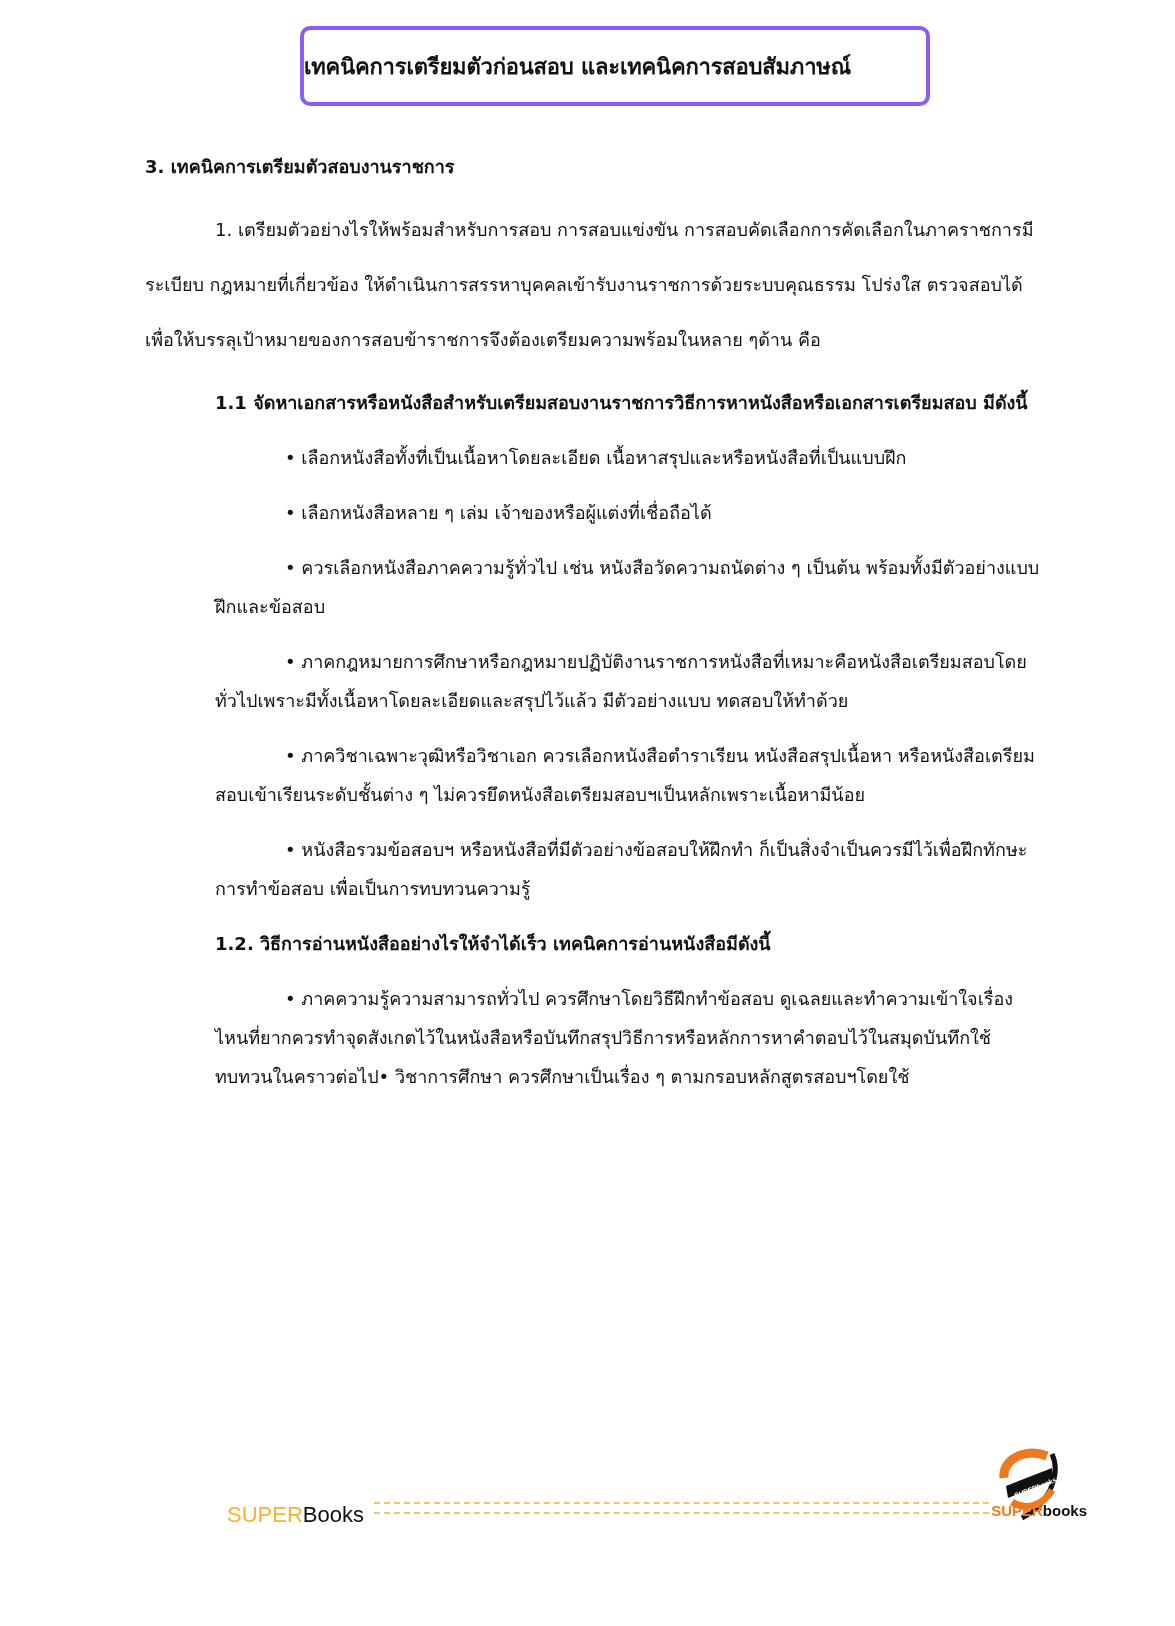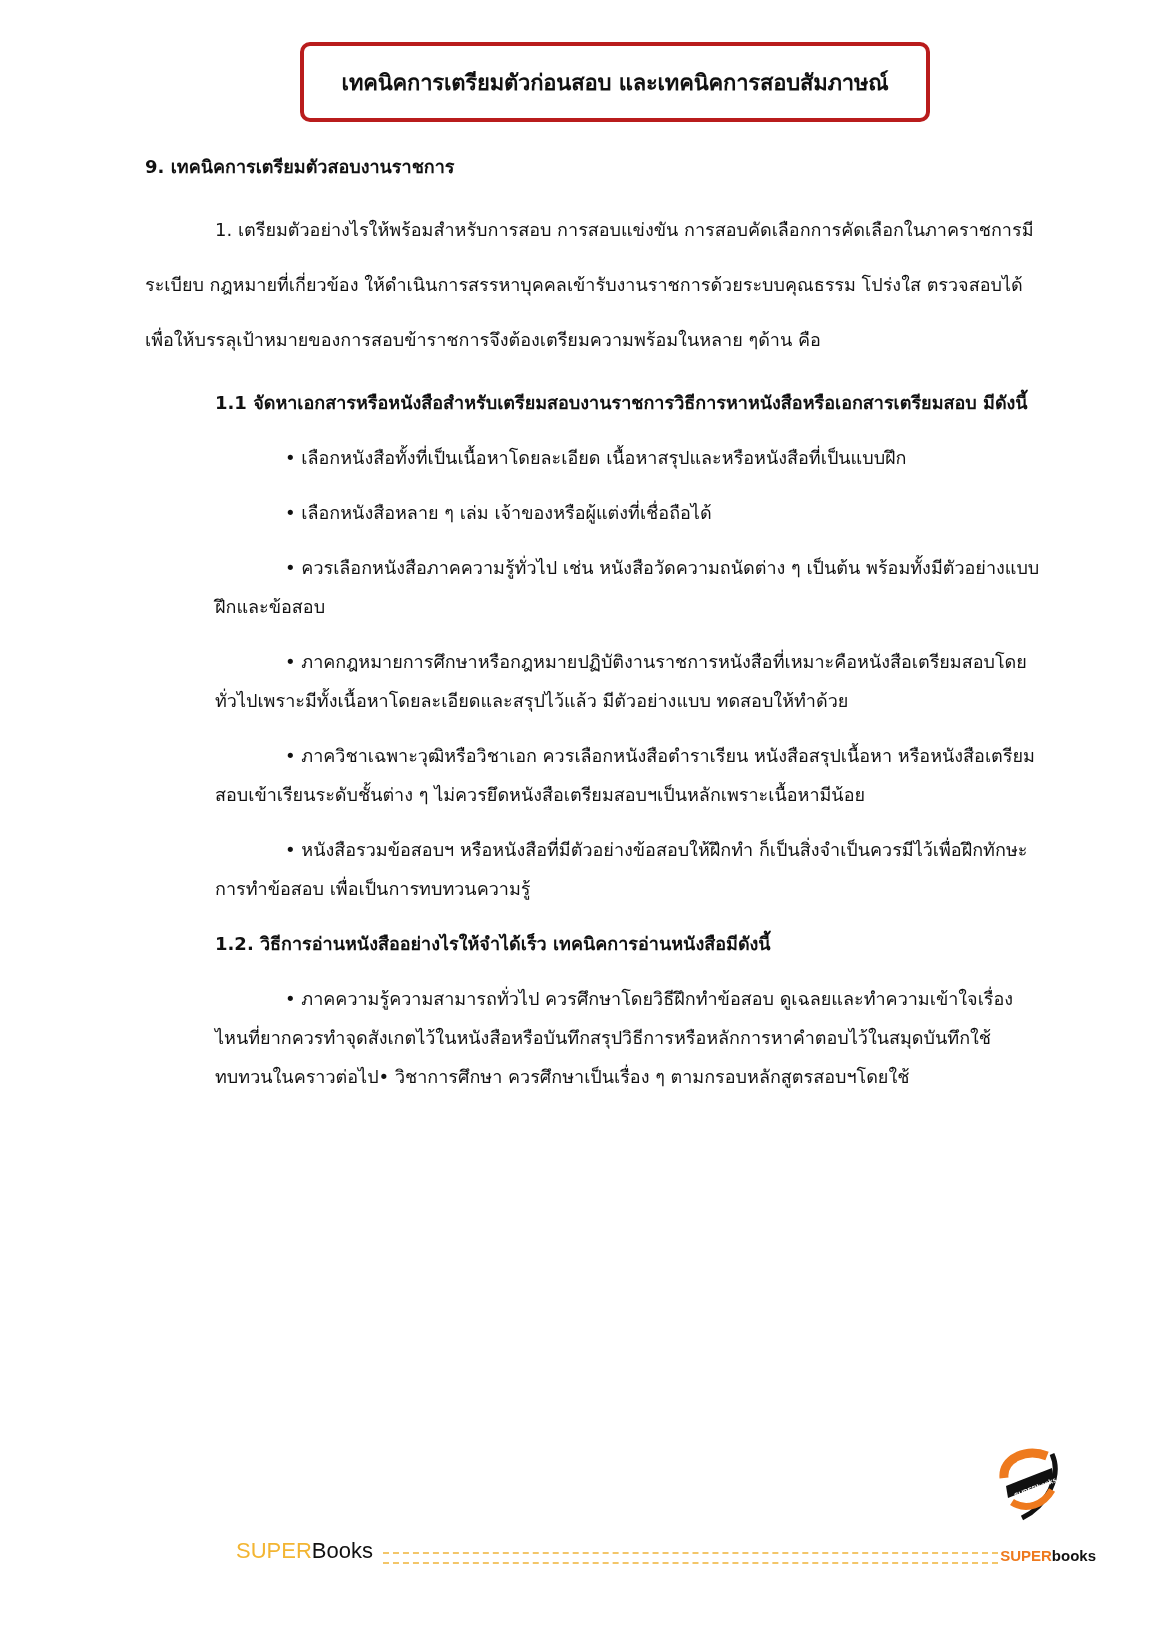--- a/index.html
+++ b/index.html
@@ -1,45 +1,45 @@
 <!DOCTYPE html>
 <html><head>
 <meta charset="utf-8">
 <style>
   html, body { margin: 0; padding: 0; background: #ffffff; }
   body { width: 1175px; height: 1626px; position: relative; overflow: hidden;
          font-family: "DejaVu Sans", "Liberation Sans", sans-serif; color: #111; }
   .title-box { position: absolute; left: 300px; top: 26px; width: 630px; height: 80px;
-               border: 4px solid #b91c1c; border-radius: 10px; box-sizing: border-box;
-               display: flex; align-items: center; justify-content: center; margin-top: 16px; }
+               border: 4px solid #8b5cf6; border-radius: 10px; box-sizing: border-box;
+               display: flex; align-items: center; justify-content: flex-start; }
   .title-box span { font-size: 22px; font-weight: bold; color: #111; letter-spacing: -0.2px; }
   .content { position: absolute; left: 145px; top: 148px; width: 900px; }
   .h1 { font-size: 18px; font-weight: bold; line-height: 38px; margin: 0 0 16px 0; }
   .p { font-size: 18px; line-height: 55px; margin: 0 0 16px 0; text-indent: 70px; }
   .h2 { font-size: 18px; font-weight: bold; line-height: 39px; margin: 0 0 16px 0; text-indent: 70px; }
   .h2b { font-size: 18px; font-weight: bold; line-height: 39px; margin: 0 0 16px 70px; }
   .bul { font-size: 18px; line-height: 39px; margin: 0 0 16px 70px; text-indent: 70px; }
-  .footer { position: absolute; left: 236px; top: 1502px; width: 860px; height: 34px;
-            display: flex; align-items: flex-end; margin-top: 28px; }
+  .footer { position: absolute; left: 227px; top: 1502px; width: 860px; height: 34px;
+            display: flex; align-items: flex-start; }
   .fb-super { color: #F3B532; font-size: 22px; font-family: "Liberation Sans", sans-serif; }
   .fb-books { color: #111; font-size: 22px; font-family: "Liberation Sans", sans-serif; }
   .fb-line { flex: 1; margin: 0 2px 0 10px; height: 8px; border-top: 2px dashed #F3C66A; border-bottom: 2px dashed #F3C66A; }
   .fr-super { color: #EE7A1E; font-weight: bold; font-size: 15px; font-family: "Liberation Sans", sans-serif; }
   .fr-books { color: #111; font-weight: bold; font-size: 15px; font-family: "Liberation Sans", sans-serif; }
   .logo { position: absolute; left: 992px; top: 1446px; width: 70px; height: 80px; }
 </style>
 </head>
 <body>
 
 <div class="title-box">
   <span>เทคนิคการเตรียมตัวก่อนสอบ และเทคนิคการสอบสัมภาษณ์</span>
 </div>
 
 <div class="content">
-  <div class="h1">9. เทคนิคการเตรียมตัวสอบงานราชการ</div>
+  <div class="h1">3. เทคนิคการเตรียมตัวสอบงานราชการ</div>
   <div class="p">1. เตรียมตัวอย่างไรให้พร้อมสำหรับการสอบ การสอบแข่งขัน การสอบคัดเลือกการคัดเลือกในภาคราชการมีระเบียบ กฎหมายที่เกี่ยวข้อง ให้ดำเนินการสรรหาบุคคลเข้ารับงานราชการด้วยระบบคุณธรรม โปร่งใส ตรวจสอบได้ เพื่อให้บรรลุเป้าหมายของการสอบข้าราชการจึงต้องเตรียมความพร้อมในหลาย ๆด้าน คือ</div>
 
   <div class="h2">1.1 จัดหาเอกสารหรือหนังสือสำหรับเตรียมสอบงานราชการวิธีการหาหนังสือหรือเอกสารเตรียมสอบ มีดังนี้</div>
   <div class="bul">• เลือกหนังสือทั้งที่เป็นเนื้อหาโดยละเอียด เนื้อหาสรุปและหรือหนังสือที่เป็นแบบฝึก</div>
   <div class="bul">• เลือกหนังสือหลาย ๆ เล่ม เจ้าของหรือผู้แต่งที่เชื่อถือได้</div>
   <div class="bul">• ควรเลือกหนังสือภาคความรู้ทั่วไป เช่น หนังสือวัดความถนัดต่าง ๆ เป็นต้น พร้อมทั้งมีตัวอย่างแบบฝึกและข้อสอบ</div>
   <div class="bul">• ภาคกฎหมายการศึกษาหรือกฎหมายปฏิบัติงานราชการหนังสือที่เหมาะคือหนังสือเตรียมสอบโดยทั่วไปเพราะมีทั้งเนื้อหาโดยละเอียดและสรุปไว้แล้ว มีตัวอย่างแบบ ทดสอบให้ทำด้วย</div>
   <div class="bul">• ภาควิชาเฉพาะวุฒิหรือวิชาเอก ควรเลือกหนังสือตำราเรียน หนังสือสรุปเนื้อหา หรือหนังสือเตรียมสอบเข้าเรียนระดับชั้นต่าง ๆ ไม่ควรยึดหนังสือเตรียมสอบฯเป็นหลักเพราะเนื้อหามีน้อย</div>
   <div class="bul">• หนังสือรวมข้อสอบฯ หรือหนังสือที่มีตัวอย่างข้อสอบให้ฝึกทำ ก็เป็นสิ่งจำเป็นควรมีไว้เพื่อฝึกทักษะการทำข้อสอบ เพื่อเป็นการทบทวนความรู้</div>
 

